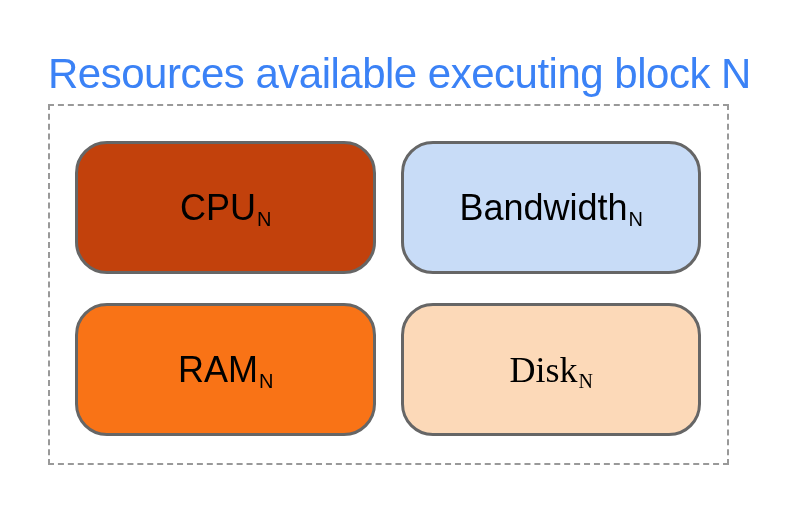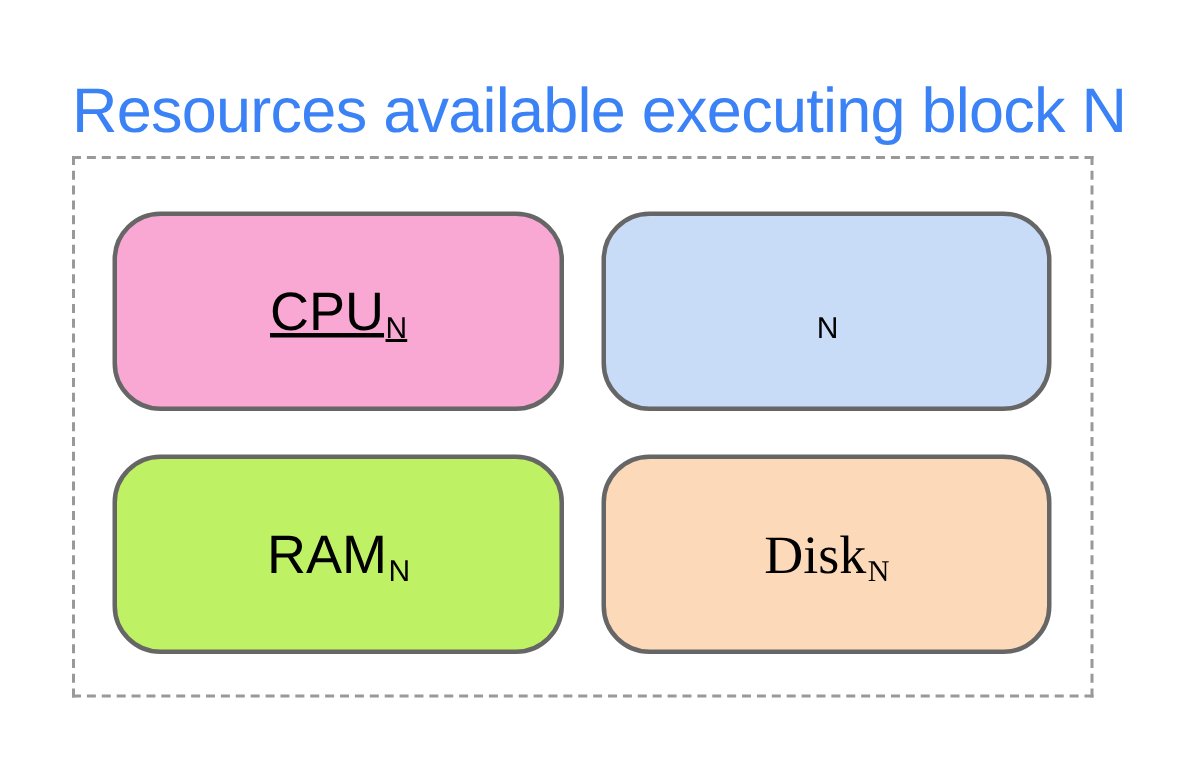--- a/index.html
+++ b/index.html
@@ -60,30 +60,31 @@
 </style>
 </head>
 <body>
 
 <div class="canvas">
 
   <div class="diagram-title">Resources available executing block N</div>
 
   <div class="resource-container">
 
-    <div class="resource-box" style="background-color: #f9a8d4; text-decoration: underline;">
+    <div class="resource-box" style="background-color: #c2410c;">
       <span>CPU</span>
         <span class="sub">N</span>
     </div>
 
     <div class="resource-box" style="background-color: rgb(200, 220, 247);">
+      <span>Bandwidth</span>
         <span class="sub">N</span>
     </div>
 
-    <div class="resource-box" style="background-color: #bef264;">
+    <div class="resource-box" style="background-color: #f97316;">
       <span>RAM</span>
         <span class="sub">N</span>
     </div>
 
     <div class="resource-box" style="background-color: rgb(252, 217, 184); font-family: Liberation Serif, serif;">
       <span>Disk</span>
         <span class="sub">N</span>
     </div>
 
   </div>

